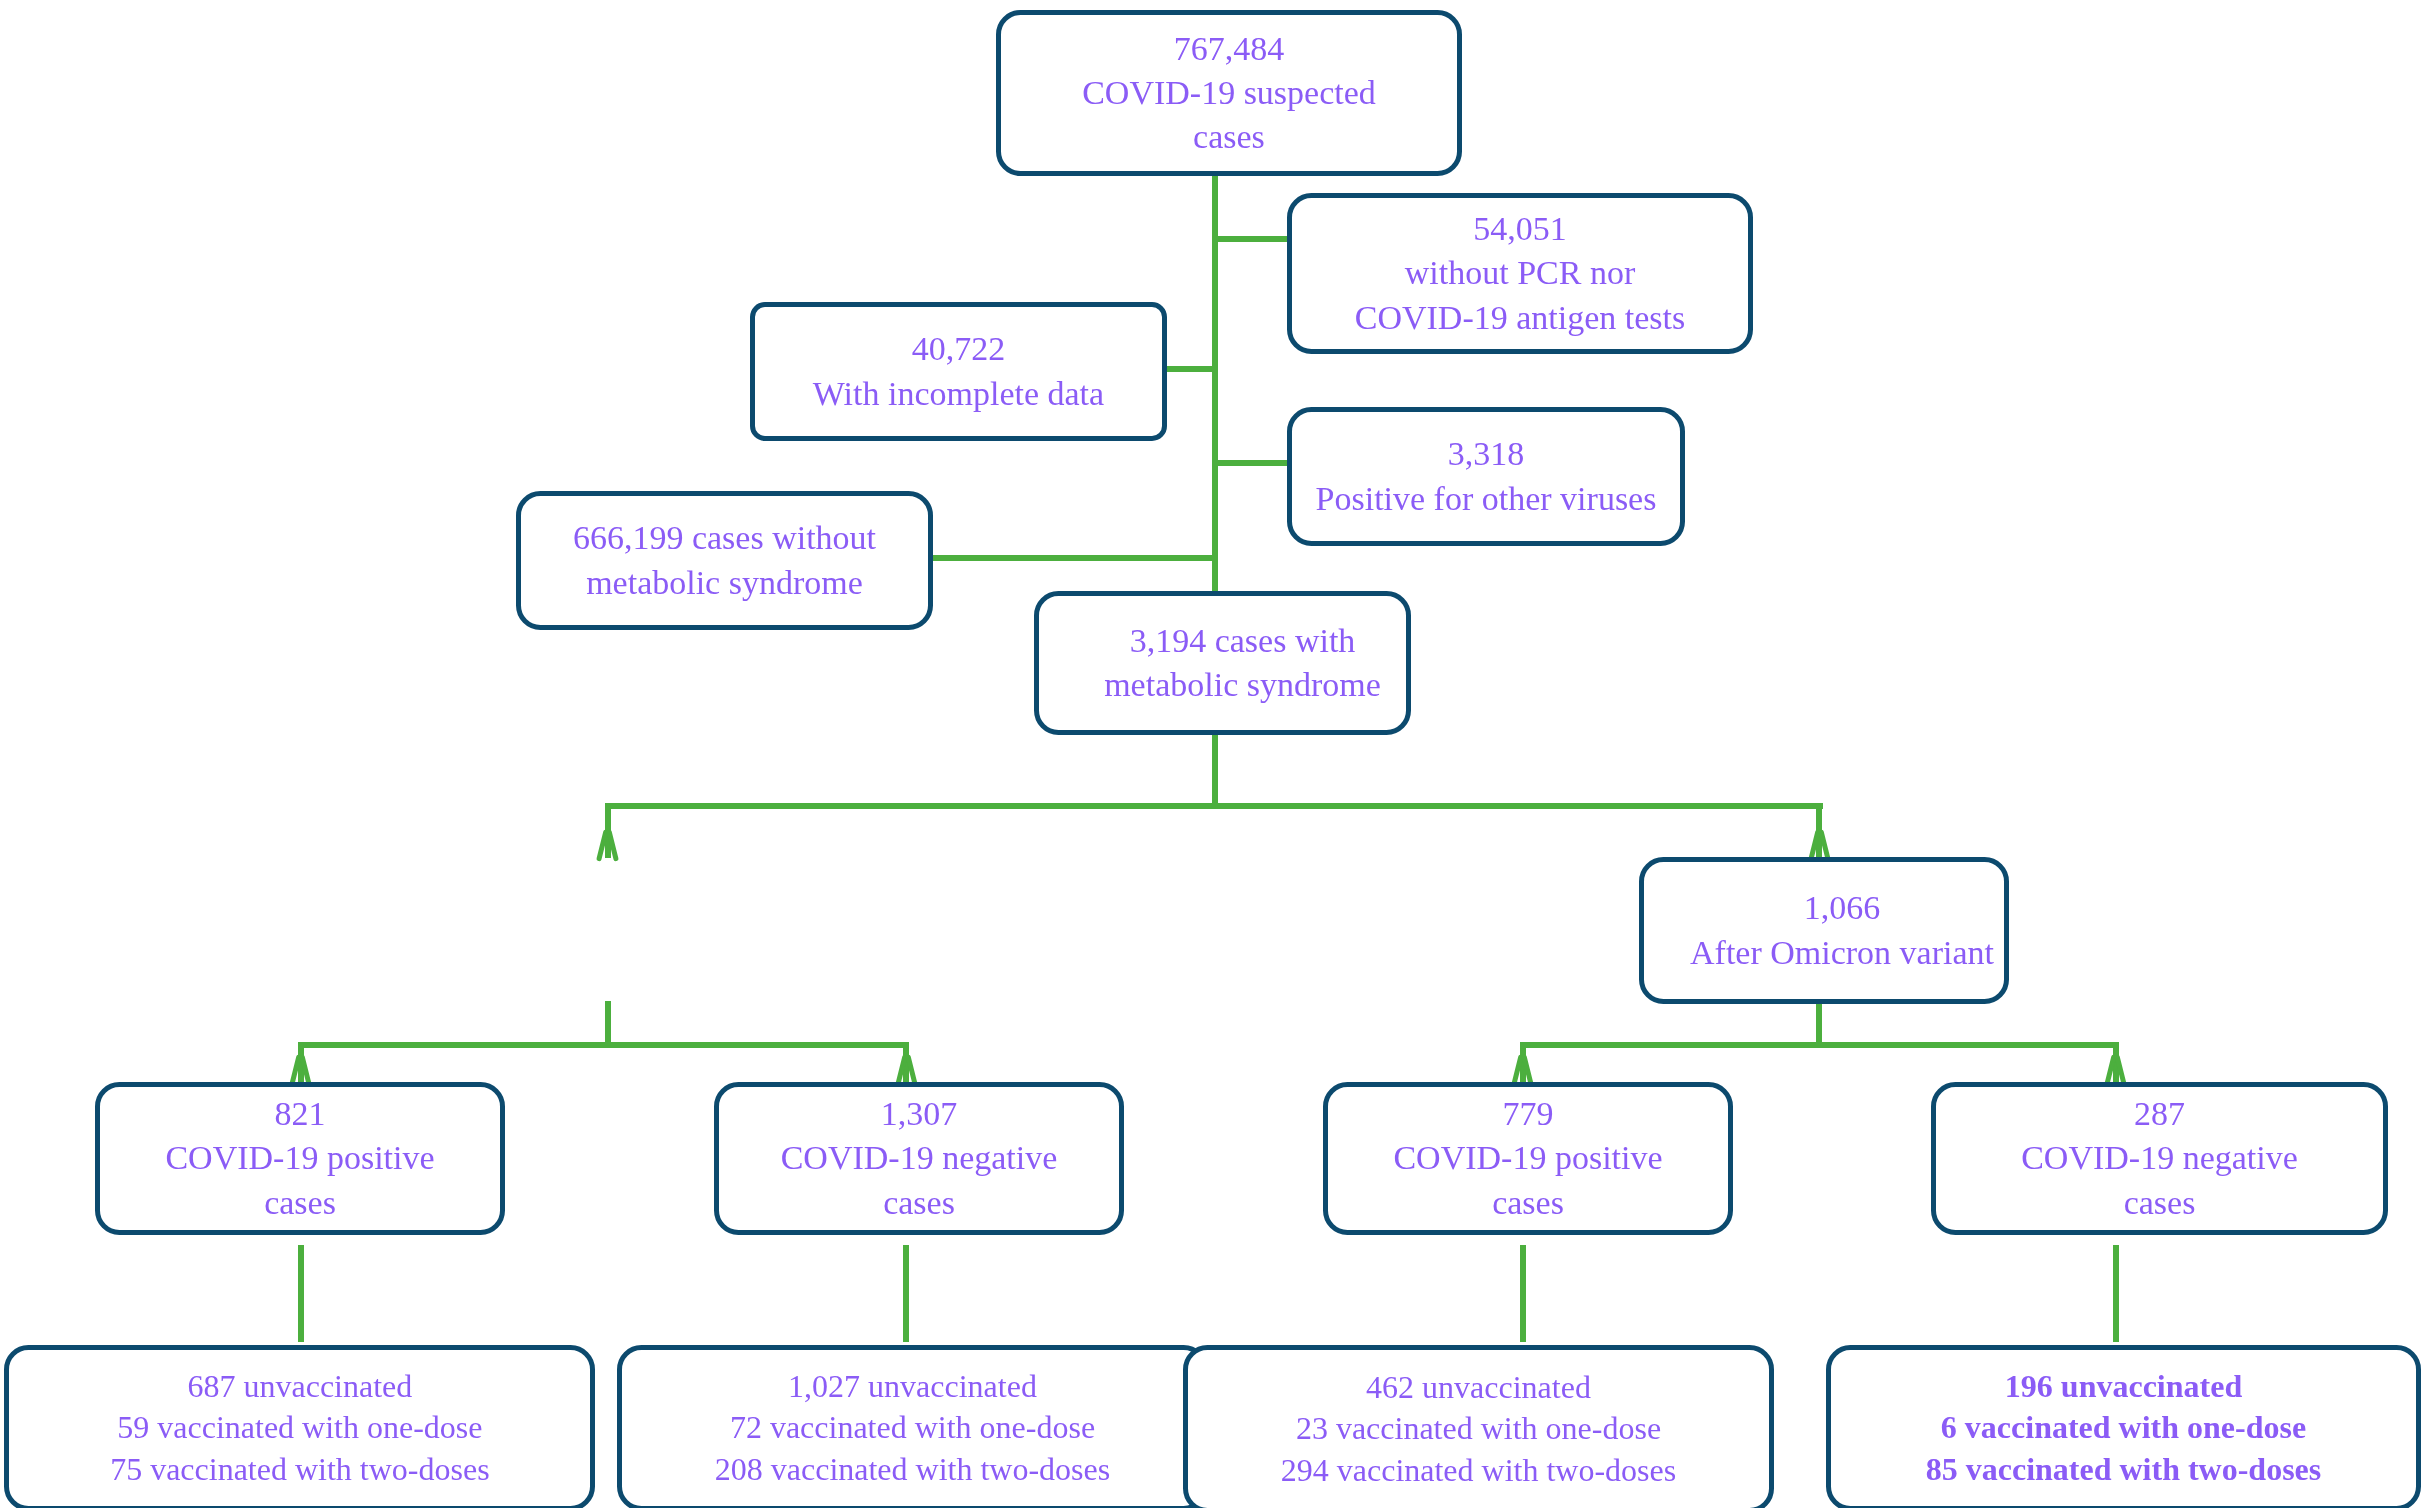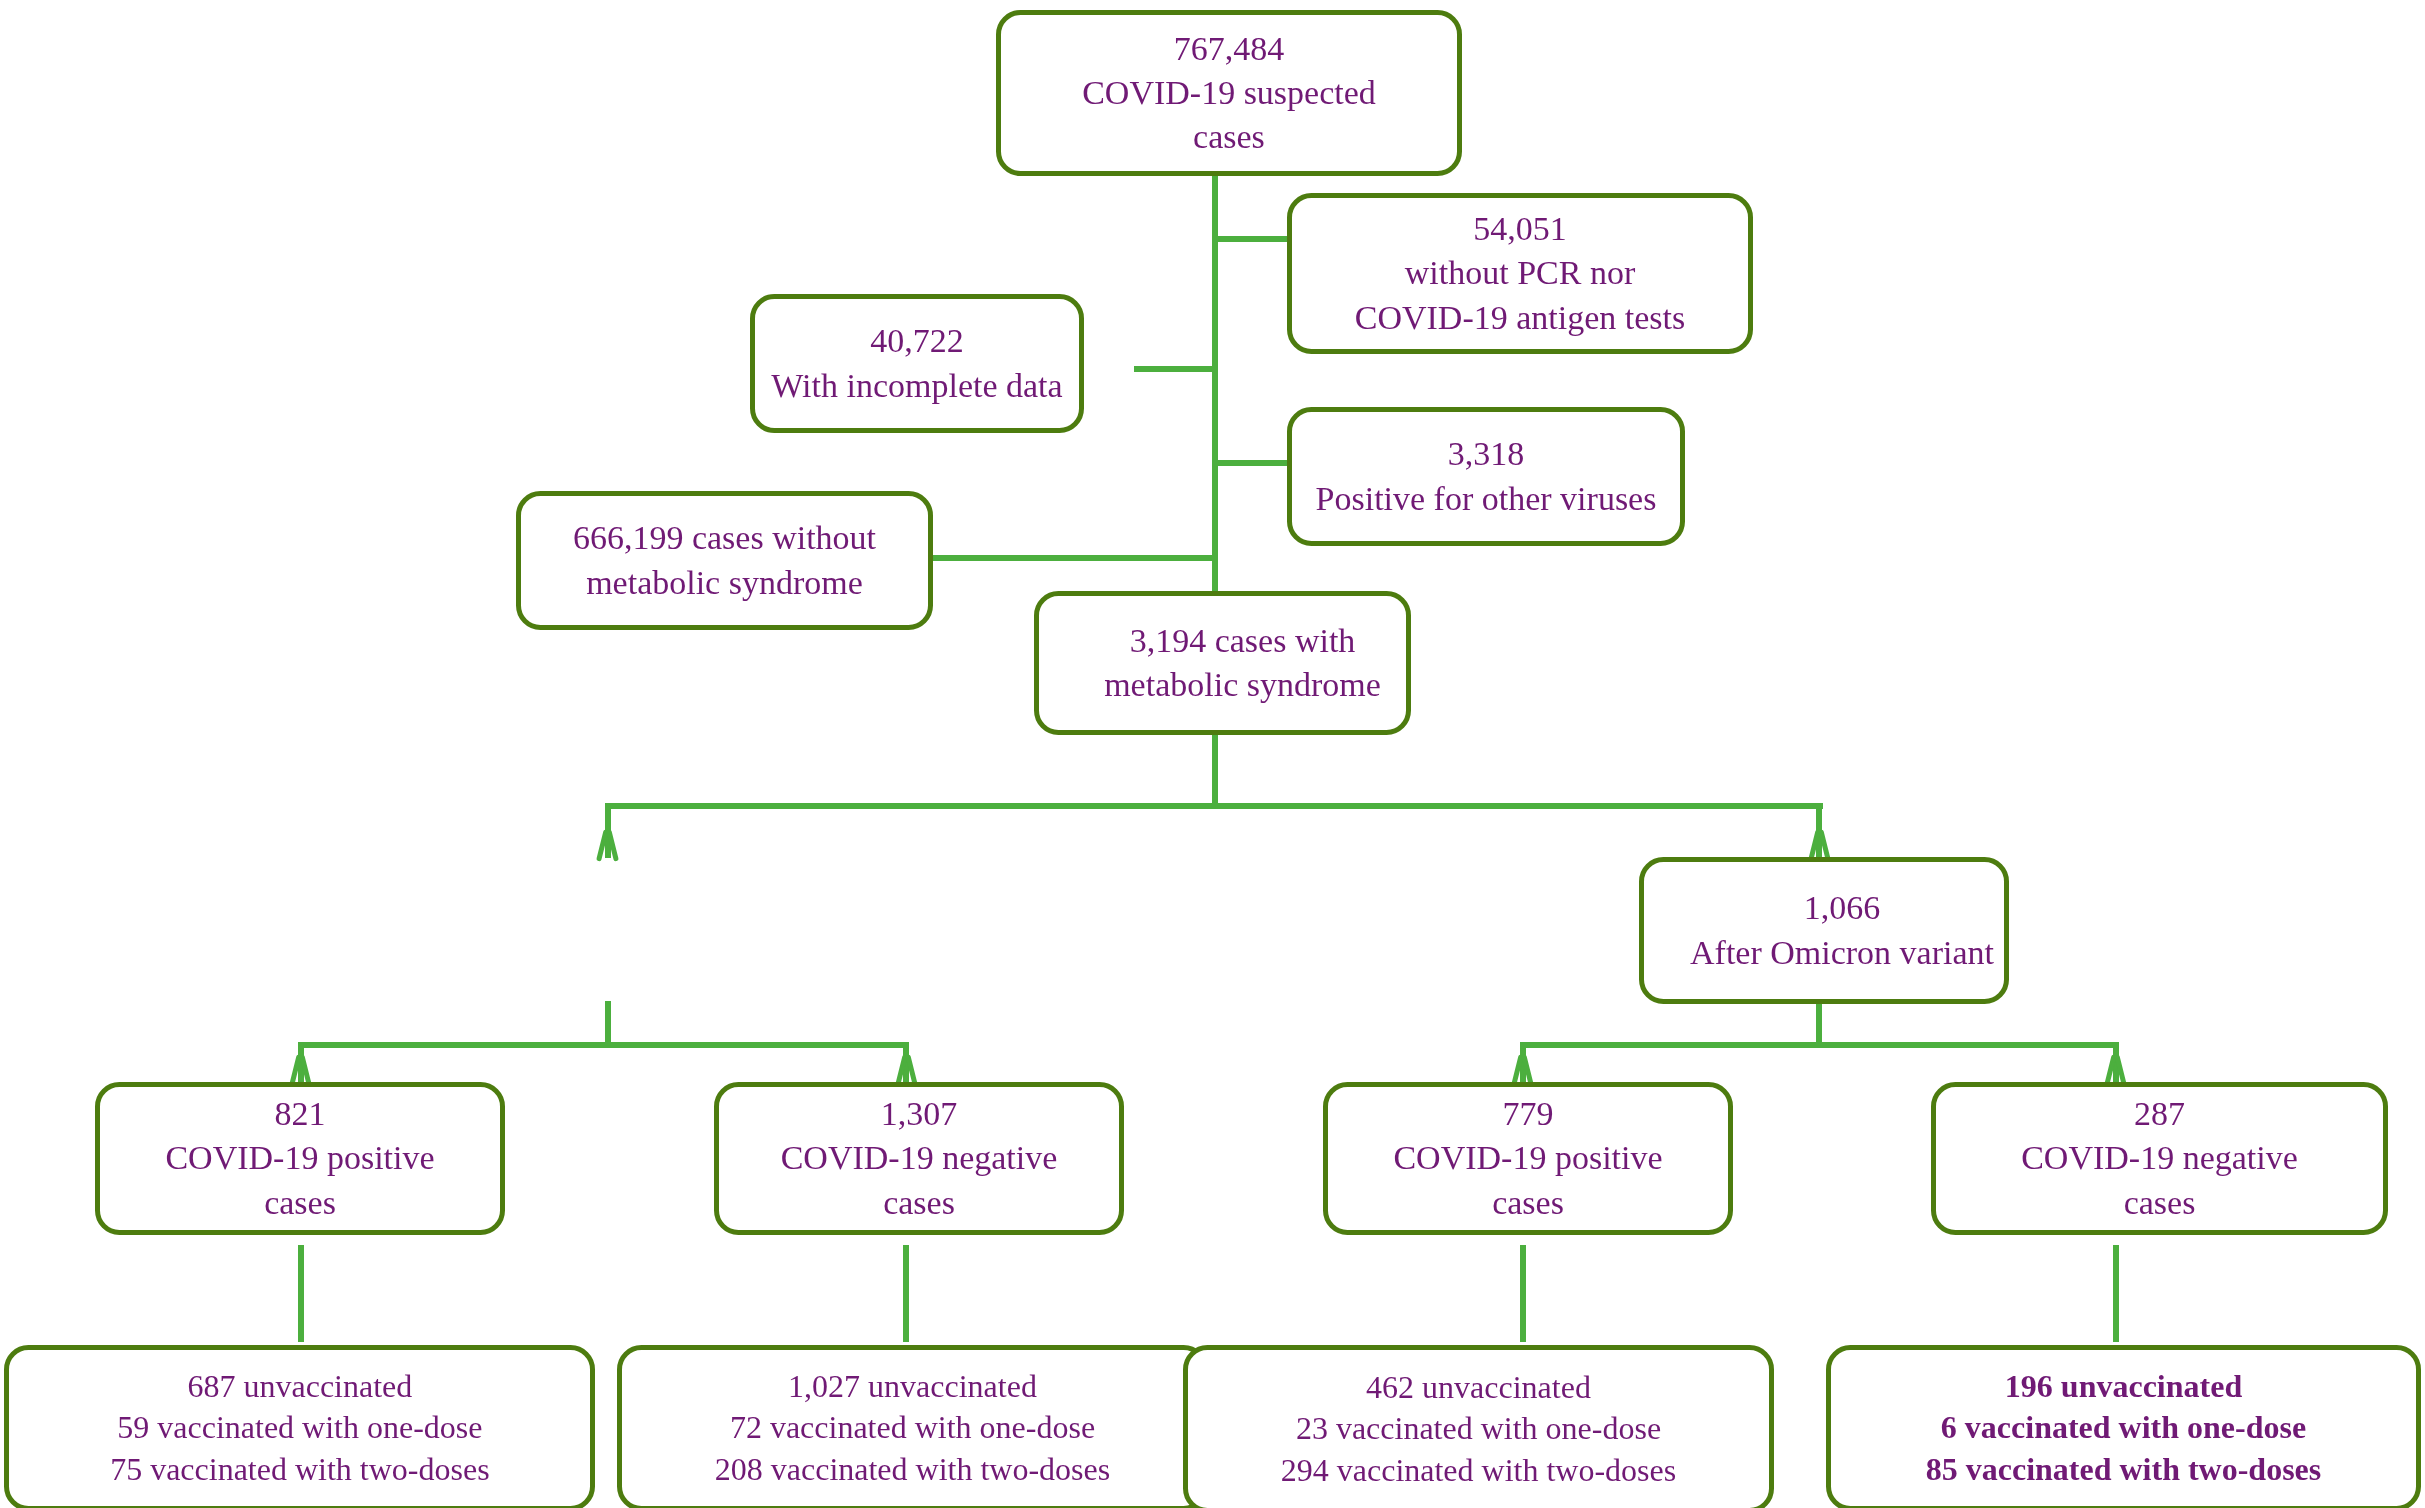--- a/index.html
+++ b/index.html
@@ -11,28 +11,28 @@
     position: relative;
     width: 2426px;
     height: 1508px;
     background: #ffffff;
     font-family: "Liberation Serif", "DejaVu Serif", serif;
     overflow: hidden;
   }
   .node {
     position: absolute;
     box-sizing: border-box;
-    border: 5px solid #4d7c0f;
+    border: 5px solid #0c4a6e;
     border-radius: 24.4px;
     background: #ffffff;
     display: flex;
     align-items: center;
     justify-content: center;
     text-align: center;
-    color: #701a75;
+    color: #8b5cf6;
     line-height: 1.30;
     z-index: 3;
   }
   .node .txt {
     white-space: pre-line;
     padding: 0 10px;
   }
   .f-lg { font-size: 34px; }
   .f-md { font-size: 32px; margin-top: 9px; }
 
@@ -140,21 +140,21 @@
 COVID-19 suspected
 cases</span>
   </div>
 
   <div class="node f-lg" style="left:1287px; top:193px; width:466px; height:161px;">
     <span class="txt">54,051
 without PCR nor
 COVID-19 antigen tests</span>
   </div>
 
-  <div class="node f-lg" style="left:750px; top:294px; width:334px; height:139px;">
+  <div class="node f-lg" style="left:750px; top:302px; width:417px; height:139px;border-radius:15px;">
     <span class="txt">40,722
 With incomplete data</span>
   </div>
 
   <div class="node f-lg" style="left:1287px; top:407px; width:398px; height:139px;">
     <span class="txt">3,318
 Positive for other viruses</span>
   </div>
 
   <div class="node f-lg" style="left:516px; top:491px; width:417px; height:139px;">

